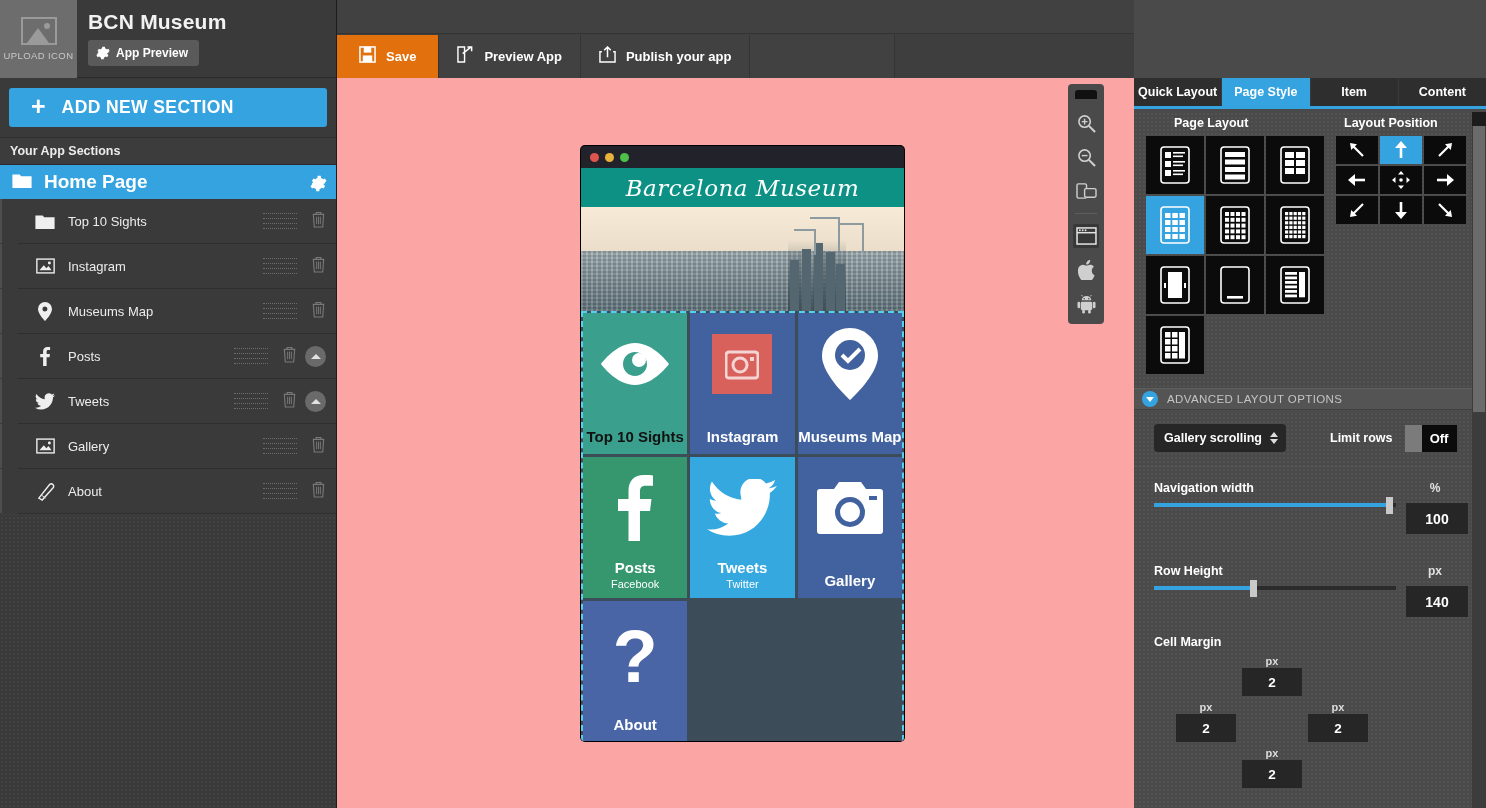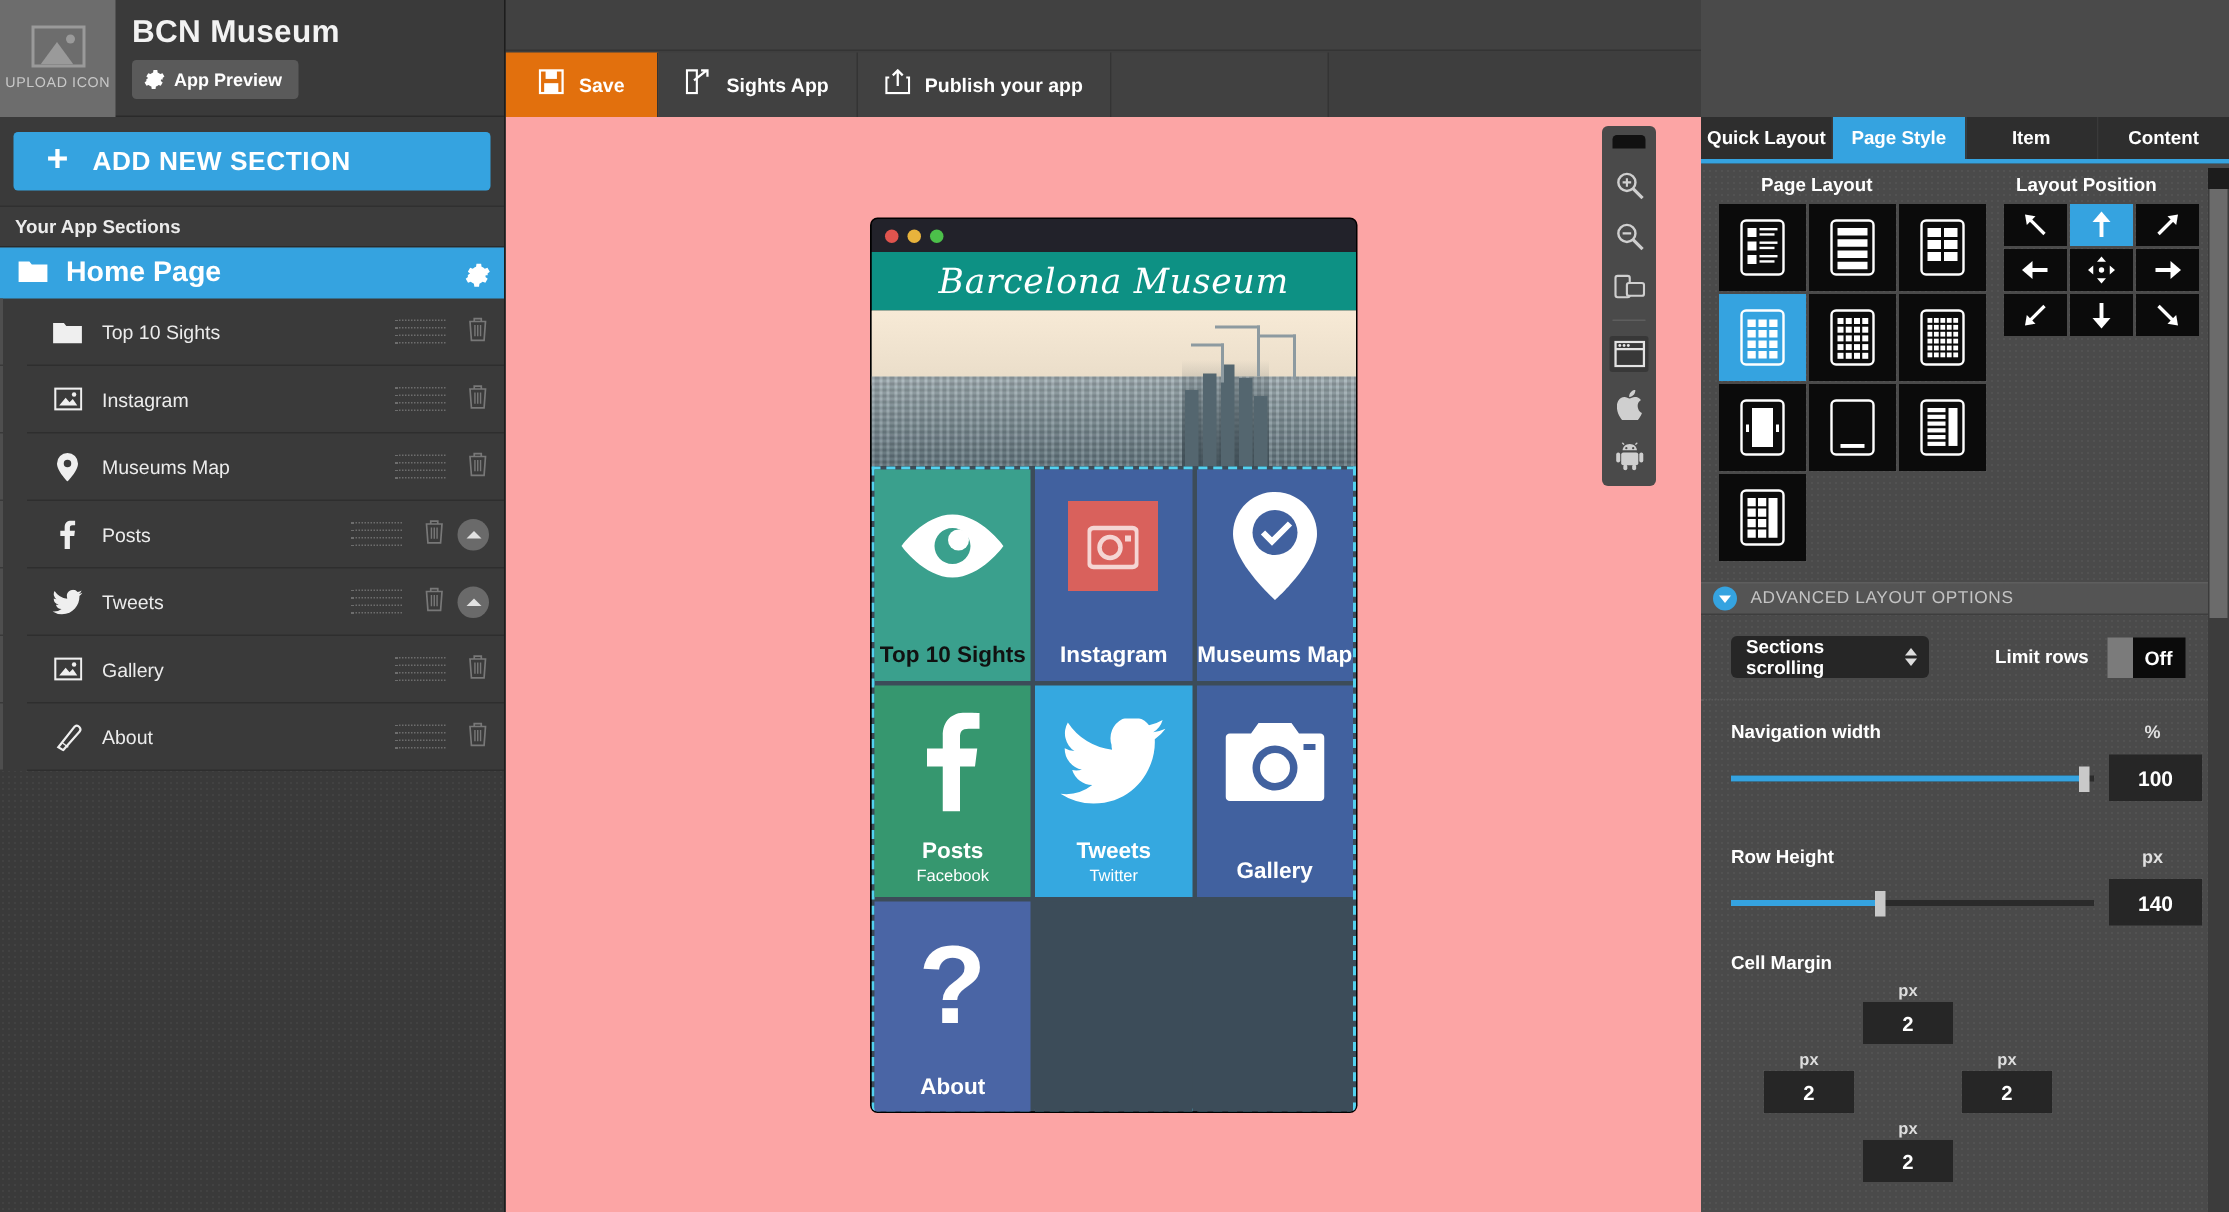--- a/index.html
+++ b/index.html
@@ -475,21 +475,21 @@
   .toggle .state {
     flex: 1; background: #0b0b0b;
     display: flex; align-items: center; justify-content: center;
     font-size: 13px; font-weight: bold; color: #fff;
   }
 
   .slider-block { padding: 14px 18px 4px 20px; }
   .slider-head { display: flex; align-items: baseline; }
   .slider-head .name { flex: 1; font-size: 12.5px; font-weight: bold; color: #fff; }
   .slider-head .unit { font-size: 12px; color: #e0e0e0; font-weight: bold; width: 66px; text-align: center; }
-  .slider-row { display: flex; align-items: center; margin-top: 8px; }
+  .slider-row { display: flex; margin-top: 8px; }
   .track {
     flex: 1; height: 4px; background: #2b2b2b;
     position: relative; margin-right: 10px;
   }
   .track .fill { position: absolute; left: 0; top: 0; bottom: 0; background: #35a3e0; }
   .track .thumb {
     position: absolute; top: -6px;
     width: 7px; height: 17px; background: #c9c9c9;
     cursor: pointer;
   }
@@ -776,21 +776,21 @@
         </span>
         <span class="lbl">Save</span>
       </div>
       <div class="act">
         <span>
           <svg width="17" height="17" viewBox="0 0 18 18">
               <path fill="none" stroke="#fff" stroke-width="1.5" d="M1 1h7v16H1z"></path>
               <path fill="none" stroke="#fff" stroke-width="1.6" d="M6 8L15 1M11 1h4.5v4.5"></path>
             </svg>
         </span>
-        <span class="lbl">Sights App</span>
+        <span class="lbl">Preview App</span>
       </div>
       <div class="act">
         <span>
           <svg width="17" height="17" viewBox="0 0 18 18">
               <path fill="none" stroke="#fff" stroke-width="1.5" d="M3 6H1v11h16V6h-2"></path>
               <path fill="none" stroke="#fff" stroke-width="1.6" d="M9 12V1M5.5 4.5L9 1l3.5 3.5"></path>
             </svg>
         </span>
         <span class="lbl">Publish your app</span>
       </div>
@@ -1207,21 +1207,21 @@
           </div>
         </div>
 
         <div class="adv-bar">
           <span class="chev"></span>
           <span class="lbl">ADVANCED LAYOUT OPTIONS</span>
         </div>
 
         <div class="row-scroll">
           <div class="select-box">
-            <span class="v">Sections scrolling</span>
+            <span class="v">Gallery scrolling</span>
             <span class="spin">
                 <i class="u"></i>
                 <i class="d"></i>
               </span>
           </div>
           <span class="limit-lbl">Limit rows</span>
           <div class="toggle">
             <span class="knob"></span>
             <span class="state">Off</span>
           </div>

